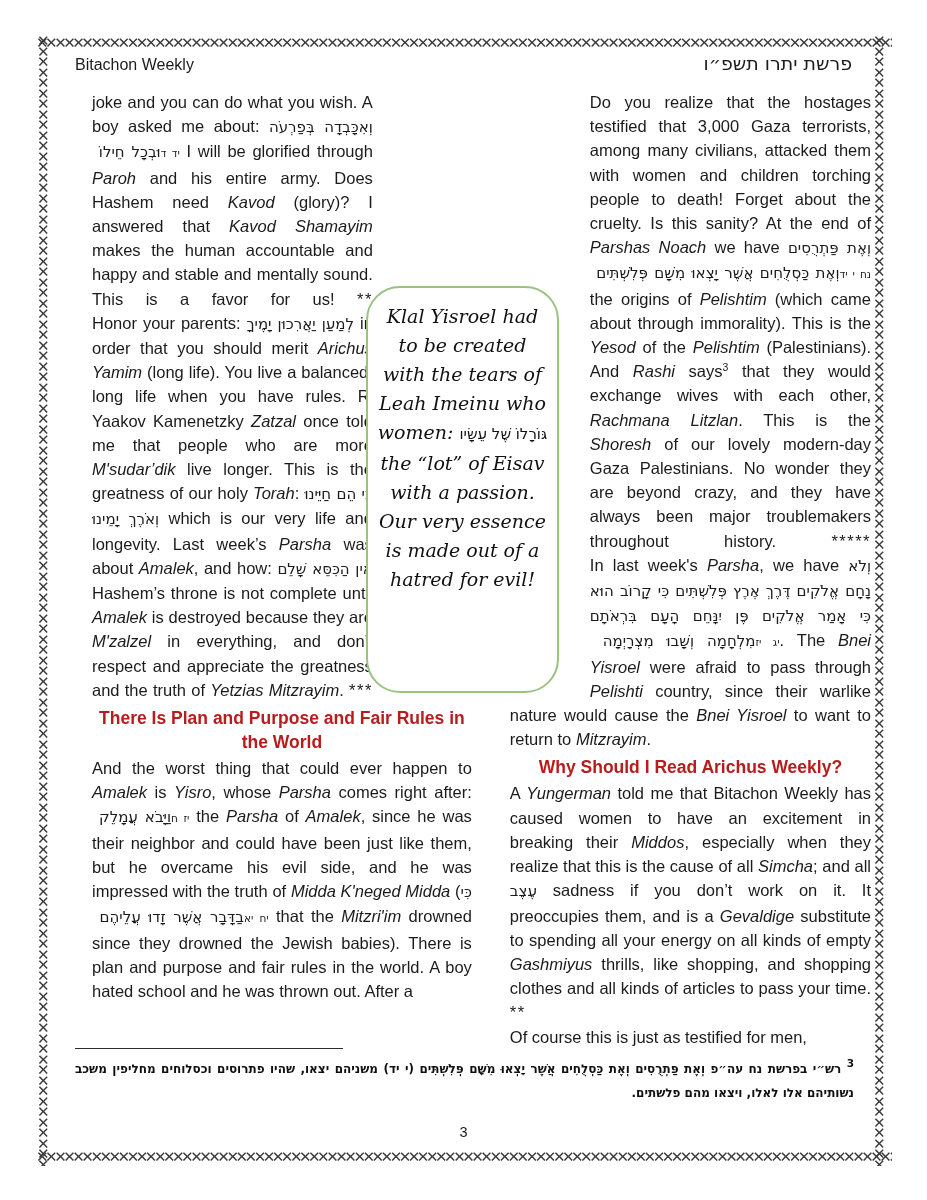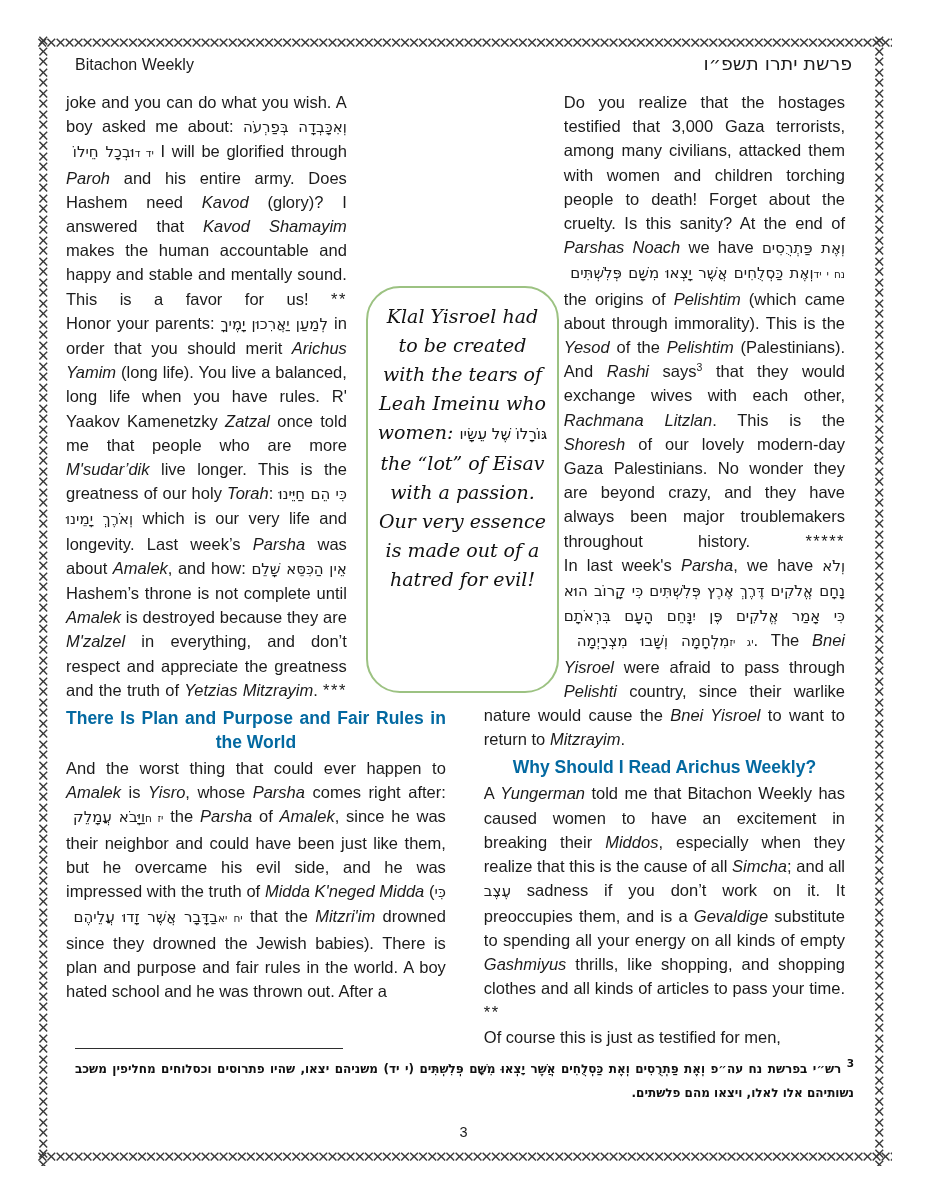--- a/index.html
+++ b/index.html
@@ -16,27 +16,27 @@
   .border-v{
     position:absolute;top:36px;width:15px;height:1130px;overflow:hidden;
     font-family:"DejaVu Sans",sans-serif;font-size:15px;line-height:10.5px;
     color:#3a3a3a;word-break:break-all;
   }
   
   .header{position:absolute;left:75px;top:52px;width:777px;display:flex;
     justify-content:space-between;align-items:baseline;font-size:16px;text-align:right;}
   .header .he{font-family:"DejaVu Sans",sans-serif;direction:rtl;font-size:19px;}
   
-  .content{position:absolute;left:66px;top:90px;width:779px;display:flex;gap:38px;}
+  .content{position:absolute;left:92px;top:90px;width:779px;display:flex;gap:38px;}
   .col{font-size:16.5px;line-height:24.2px;text-align:justify;}
   .col-left{width:386px;}
   .col-right{width:367px;}
   .col p{margin:0;}
   .col p.stars-end{text-align-last:justify;}
-  .col h3{margin:4px 0 2px 0;font-size:17.5px;line-height:24px;text-align-last:center;font-weight:bold;color:#0369a1;}
+  .col h3{margin:4px 0 2px 0;font-size:17.5px;line-height:24px;text-align:center;text-align-last:center;font-weight:bold;color:#b91c1c;}
   .wrap-r{float:right;width:99px;height:408px;margin-top:195px;}
   .wrap-l{float:left;width:80px;height:408px;margin-top:195px;}
   
   .sg-n{}
   .sg-i{font-style:italic;}
   .sg-h{font-family:"DejaVu Sans",sans-serif;direction:rtl;unicode-bidi:isolate;font-size:15px;}
   .sg-r{font-family:"DejaVu Sans",sans-serif;direction:rtl;unicode-bidi:isolate;font-size:10.5px;}
   .sg-p{vertical-align:super;font-size:10.5px;line-height:0;}
   .sg-s{letter-spacing:1.5px;}
   

